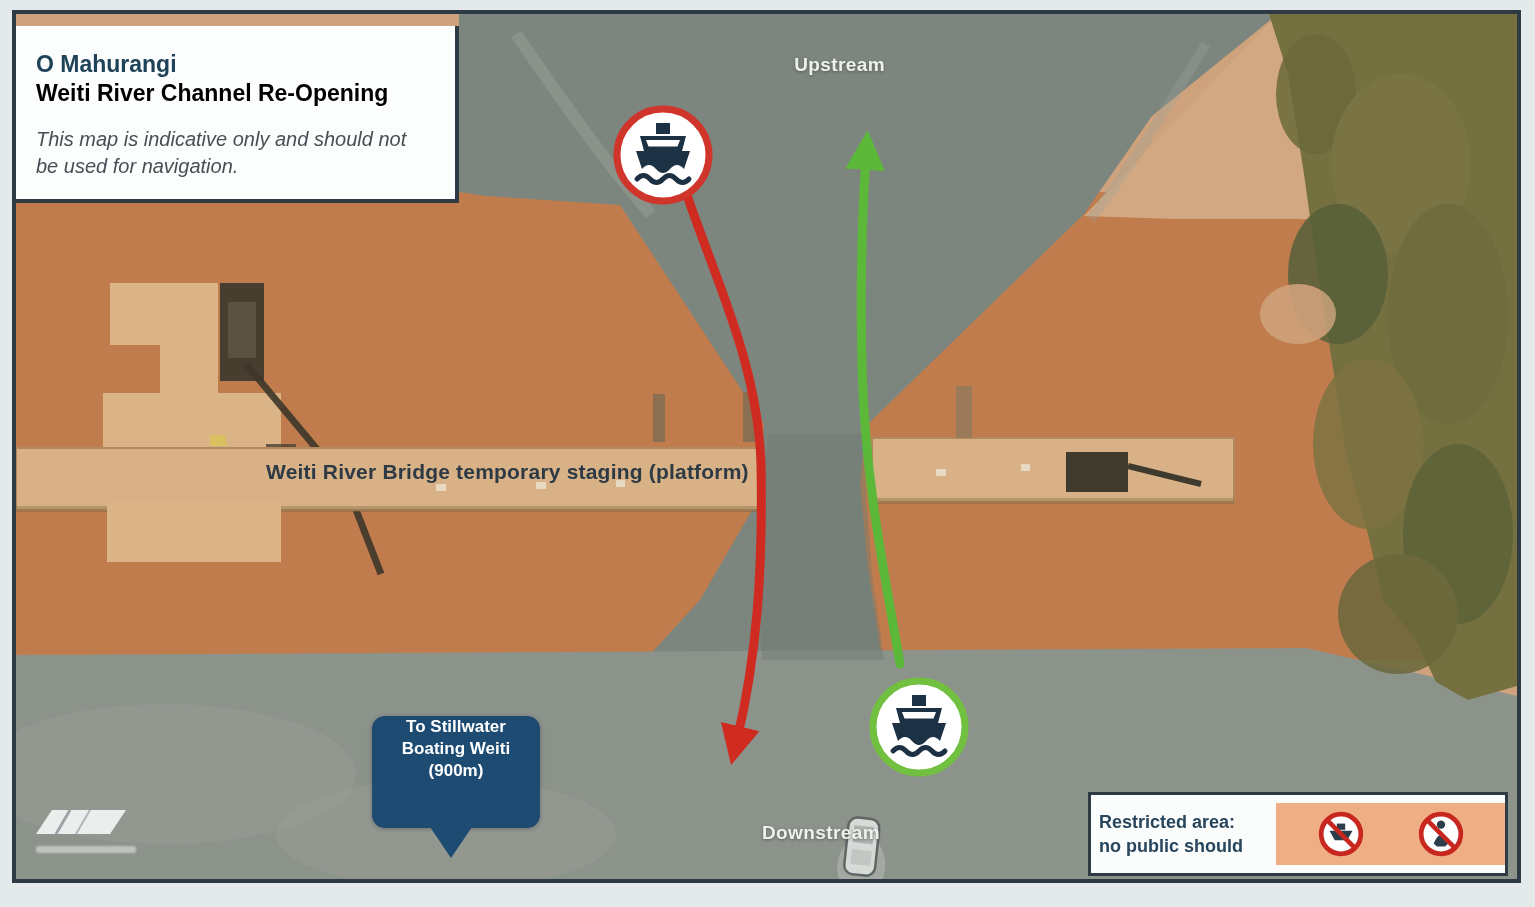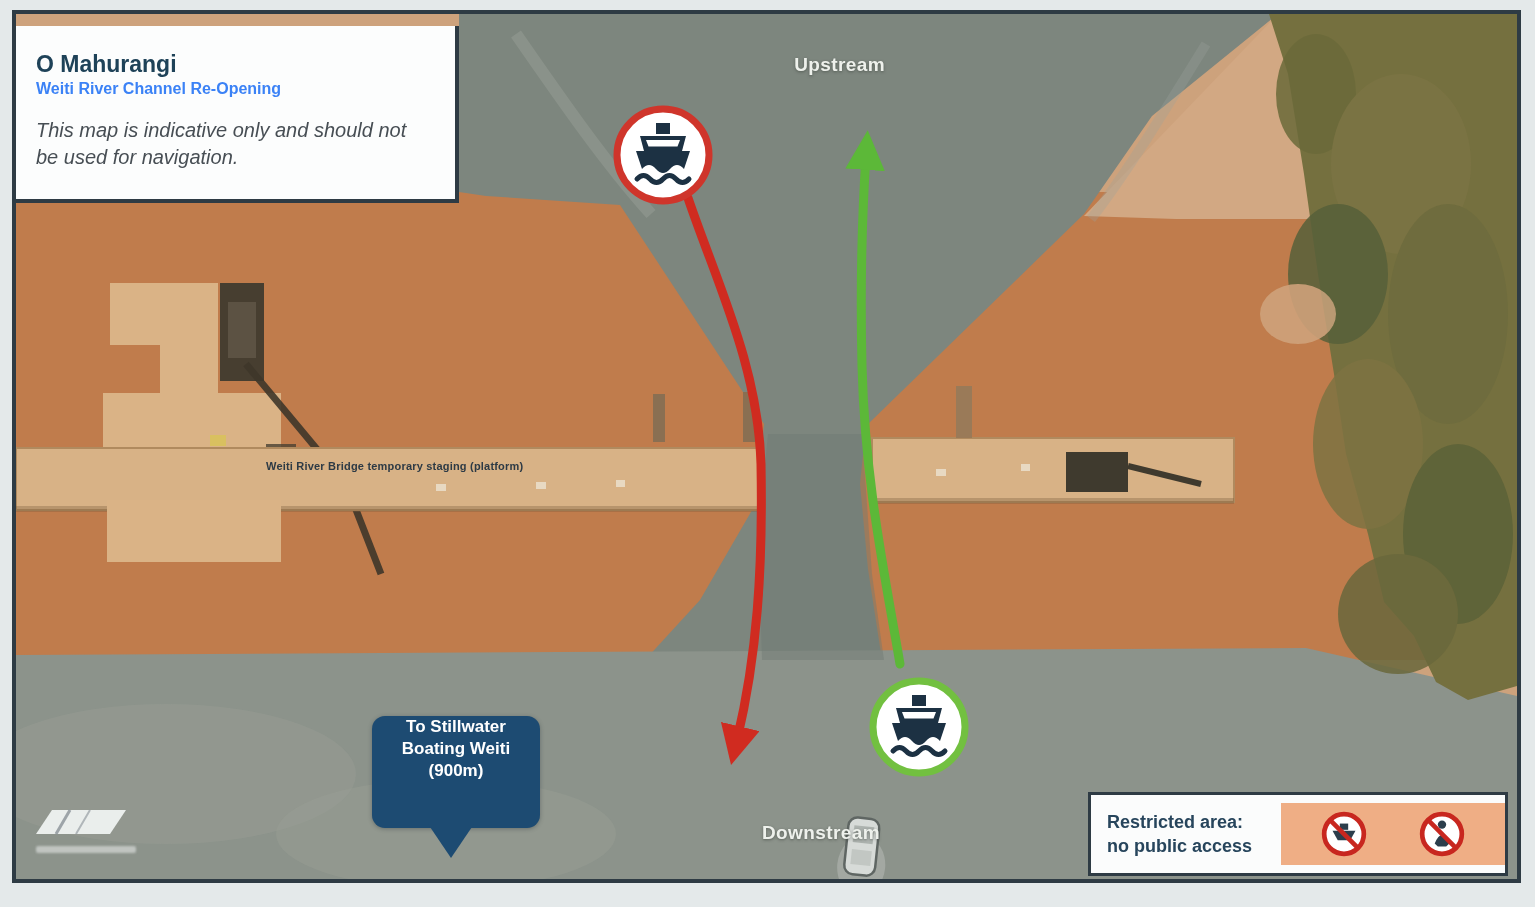--- a/index.html
+++ b/index.html
@@ -4,33 +4,33 @@
 <style>
   html,body{margin:0;padding:0;}
   body{width:1535px;height:907px;background:#e4e9ea;font-family:"Liberation Sans",sans-serif;overflow:hidden;}
   .stage{position:relative;width:1535px;height:907px;}
   .map{position:absolute;left:12px;top:10px;width:1509px;height:873px;border:4px solid #2e3b44;box-sizing:border-box;background:#c79b73;overflow:hidden;}
   .backdrop{position:absolute;left:0;top:0;width:100%;height:100%;}
   .overlay{position:absolute;}
   
   .title-box{left:0;top:12px;width:443px;height:177px;background:#fcfdfd;border-right:4px solid #2e3b44;border-bottom:4px solid #2e3b44;box-sizing:border-box;padding:24px 20px;}
   .title-box .project{font-size:23px;font-weight:bold;color:#1e4258;line-height:1.25;}
-  .title-box .title{font-size:16px;font-weight:bold;color:#3b82f6;line-height:1.25;}
+  .title-box .title{font-size:23px;font-weight:bold;color:#000000;line-height:1.25;}
   .title-box .disclaimer{font-size:20px;font-style:italic;color:#474e54;margin-top:18px;line-height:1.35;width:385px;}
   
   .map-label{color:#eef1ec;font-size:19px;font-weight:600;letter-spacing:.4px;text-align:right;text-shadow:0 1px 3px rgba(50,55,50,.55);width:220px;}
-  .bridge-label{color:#2d3a45;font-size:11px;font-weight:bold;white-space:nowrap;letter-spacing:.2px;}
+  .bridge-label{color:#2d3a45;font-size:21px;font-weight:bold;white-space:nowrap;letter-spacing:.2px;}
   
   .marker{width:102px;height:102px;}
   
   .callout{left:356px;top:702px;width:168px;height:112px;background:#1d4b72;border-radius:13px;color:#fff;font-size:17px;font-weight:bold;text-align:center;line-height:1.3;display:flex;flex-direction:column;justify-content:flex-start;box-shadow:0 1px 4px rgba(30,40,50,.35);}
   .callout .tail{position:absolute;left:56px;top:108px;width:0;height:0;border-left:23px solid transparent;border-right:23px solid transparent;border-top:34px solid #1d4b72;}
   
   .legend{left:1072px;top:778px;width:420px;height:84px;background:#fbfcfc;border:3px solid #2e3b44;box-sizing:border-box;display:flex;align-items:center;}
-  .legend .legend-text{font-size:18px;font-weight:bold;color:#27455c;line-height:1.35;padding-left:16px;width:182px;}
+  .legend .legend-text{font-size:18px;font-weight:bold;color:#27455c;line-height:1.35;padding-left:8px;width:182px;}
   .legend .swatch{width:208px;height:62px;background:#efae85;margin-left:2px;display:flex;align-items:center;justify-content:space-around;padding:0 14px;}
   
   .logo{left:20px;top:794px;width:110px;height:48px;}
   .logo .bar{position:absolute;left:0;top:38px;width:100px;height:7px;background:rgba(243,246,245,.5);border-radius:2px;filter:blur(1px);}
 </style>
 </head>
 <body>
 
 <div class="stage">
   <div class="map">
@@ -150,21 +150,21 @@
     <div class="overlay callout">
       <div>To Stillwater</div>
       <div>Boating Weiti</div>
       <div>(900m)</div>
       <div class="tail"></div>
     </div>
 
     <div class="overlay legend">
       <div class="legend-text">
         <div>Restricted area:</div>
-        <div>no public access</div>
+        <div>no public should</div>
       </div>
       <div class="swatch">
         <svg width="48" height="48" viewBox="0 0 46 46">
           <circle cx="23" cy="23" r="19" fill="#ffffff" stroke="#c8271f" stroke-width="4.5"></circle>
           <rect x="19" y="13" width="8" height="6" fill="#2c3e4c"></rect>
           <path d="M 12,20 h 22 l -5,9 h -12 z" fill="#2c3e4c"></path>
           <line x1="10" y1="10" x2="36" y2="36" stroke="#c8271f" stroke-width="4.5"></line>
         </svg>
         <svg width="48" height="48" viewBox="0 0 46 46">
           <circle cx="23" cy="23" r="19" fill="#ffffff" stroke="#c8271f" stroke-width="4.5"></circle>

